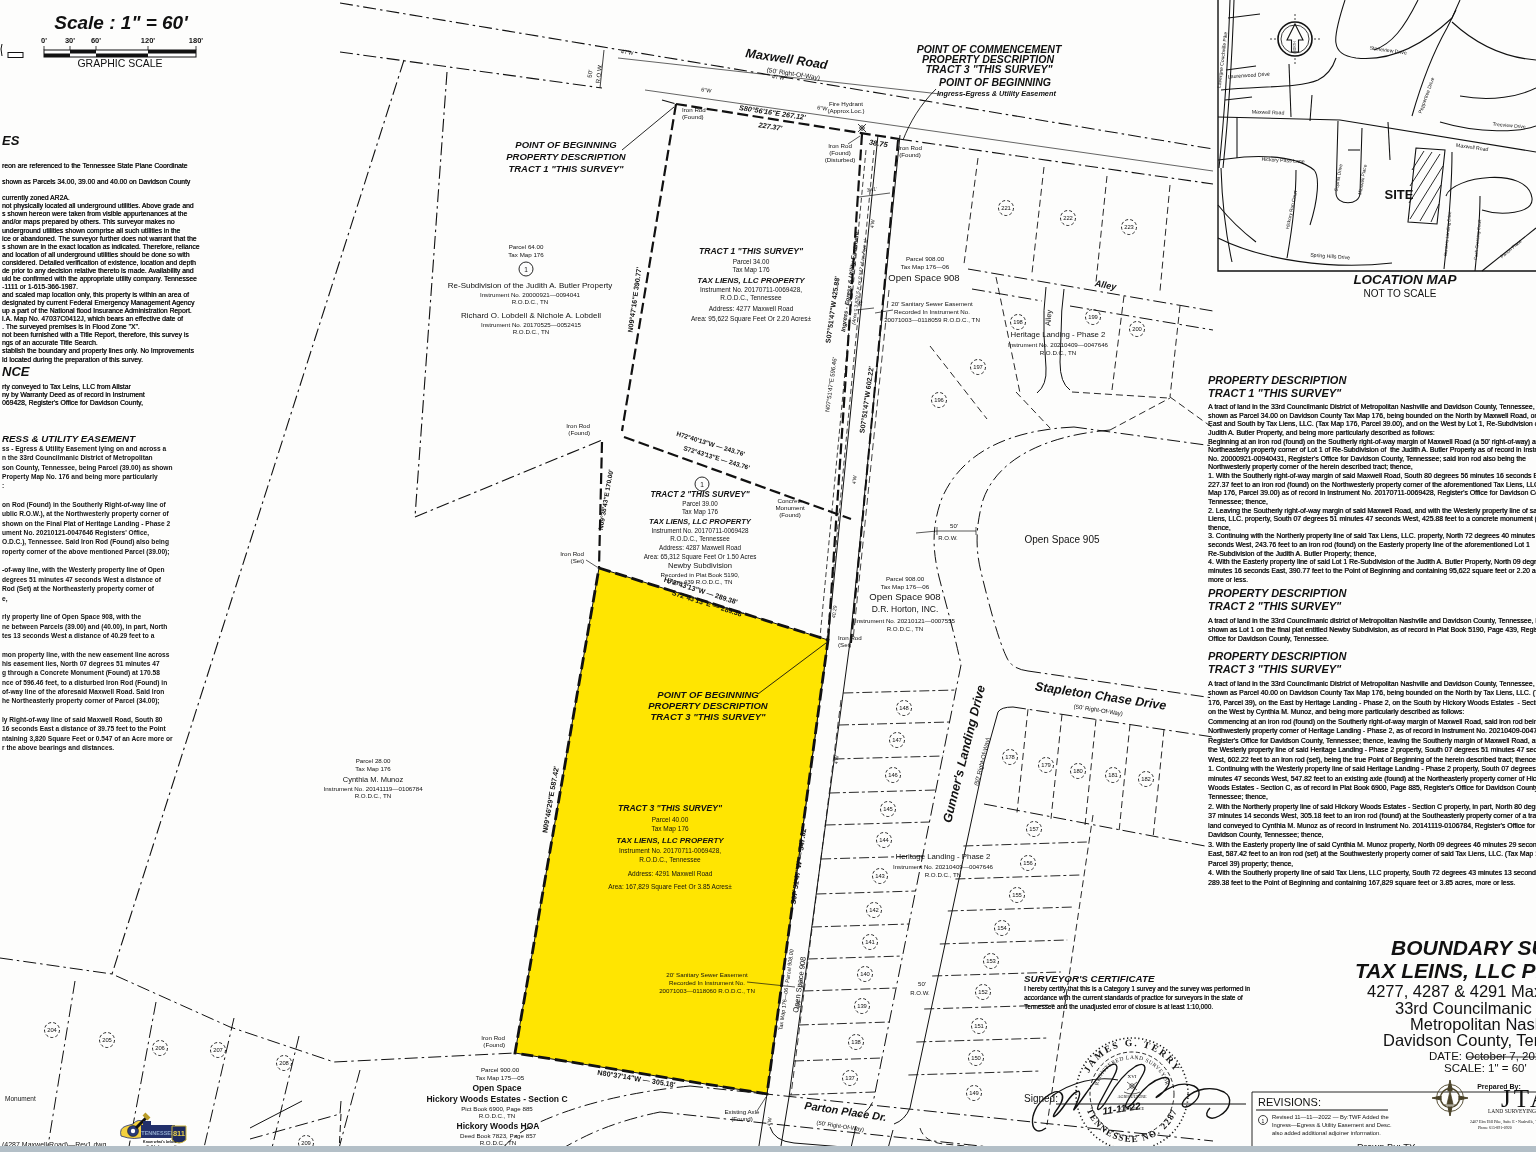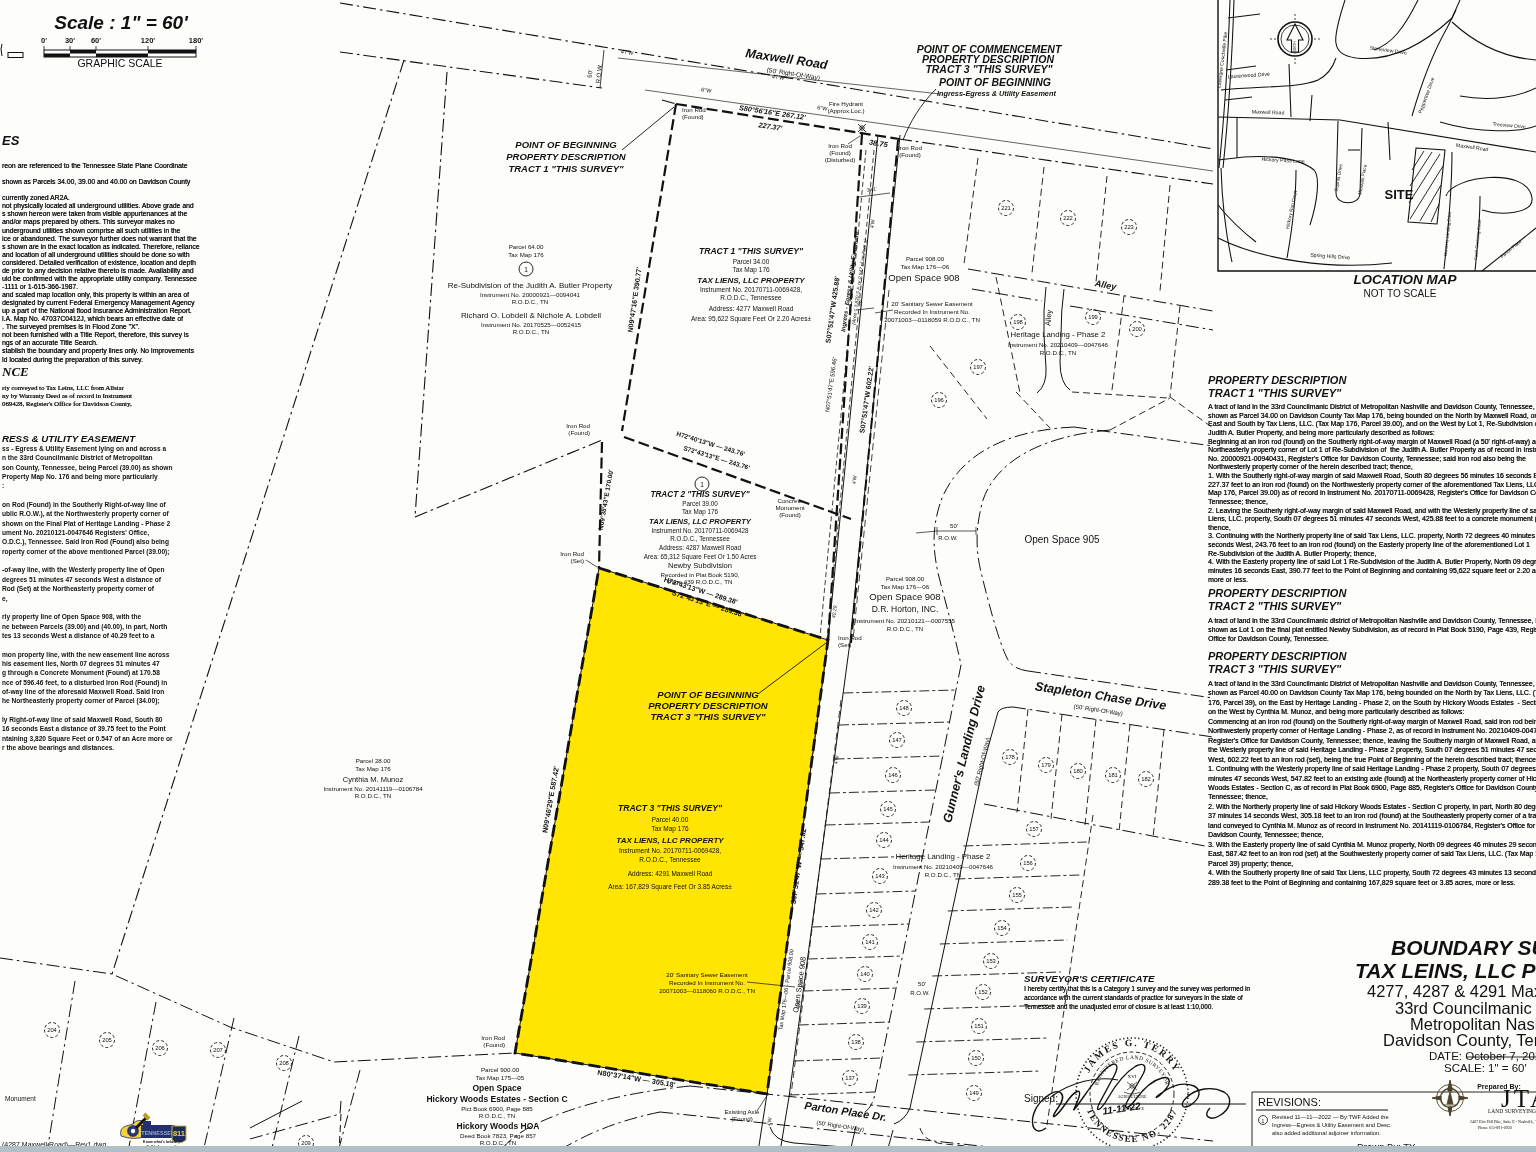--- a/index.html
+++ b/index.html
@@ -537,21 +537,21 @@
 and scaled map location only, this property is within an area of
 designated by current Federal Emergency Management Agency
 up a part of the National flood Insurance Administration Report.
 l.A. Map No. 47037C0412J, which bears an effective date of
 . The surveyed premises is in Flood Zone "X".
 not been furnished with a Title Report, therefore, this survey is
 ngs of an accurate Title Search.
 stablish the boundary and property lines only. No Improvements
 ld located during the preparation of this survey.</div>
     </div>
-<div class="abs" style="left:2px;top:364px;width:210px;font-family:Liberation Serif, serif;">
+<div class="abs" style="left:2px;top:364px;width:210px;">
       <div class="h1" style="font-size:13px;margin-bottom:4px">NCE</div>
 <div class="small">rty conveyed to Tax Leins, LLC from Allstar
 ny by Warranty Deed as of record in Instrument
 069428, Register's Office for Davidson County,</div>
     </div>
 <div class="abs" style="left:2px;top:433px;width:190px;">
       <div class="h1" style="font-size:9.8px;">RESS &amp; UTILITY EASEMENT</div>
 <div style="font-size:6.6px;line-height:9.35px;font-weight:bold;white-space:pre">ss - Egress &amp; Utility Easement lying on and across a
 n the 33rd Councilmanic District of Metropolitan
 son County, Tennessee, being Parcel (39.00) as shown

